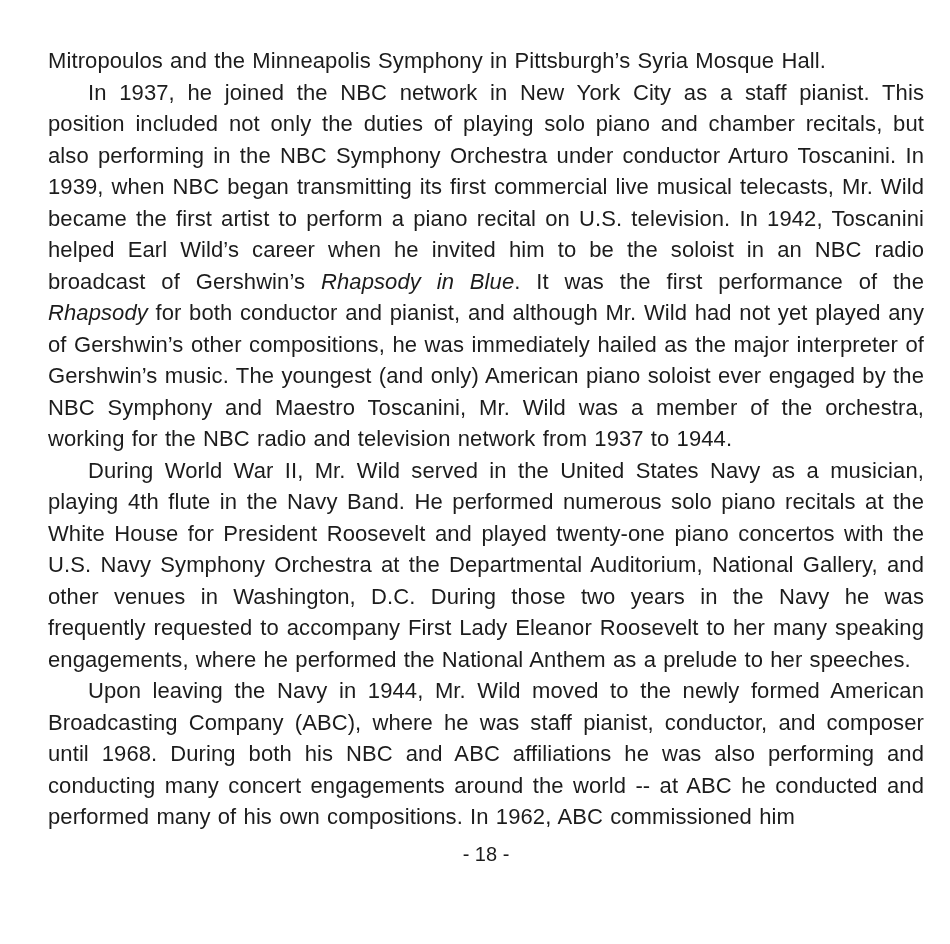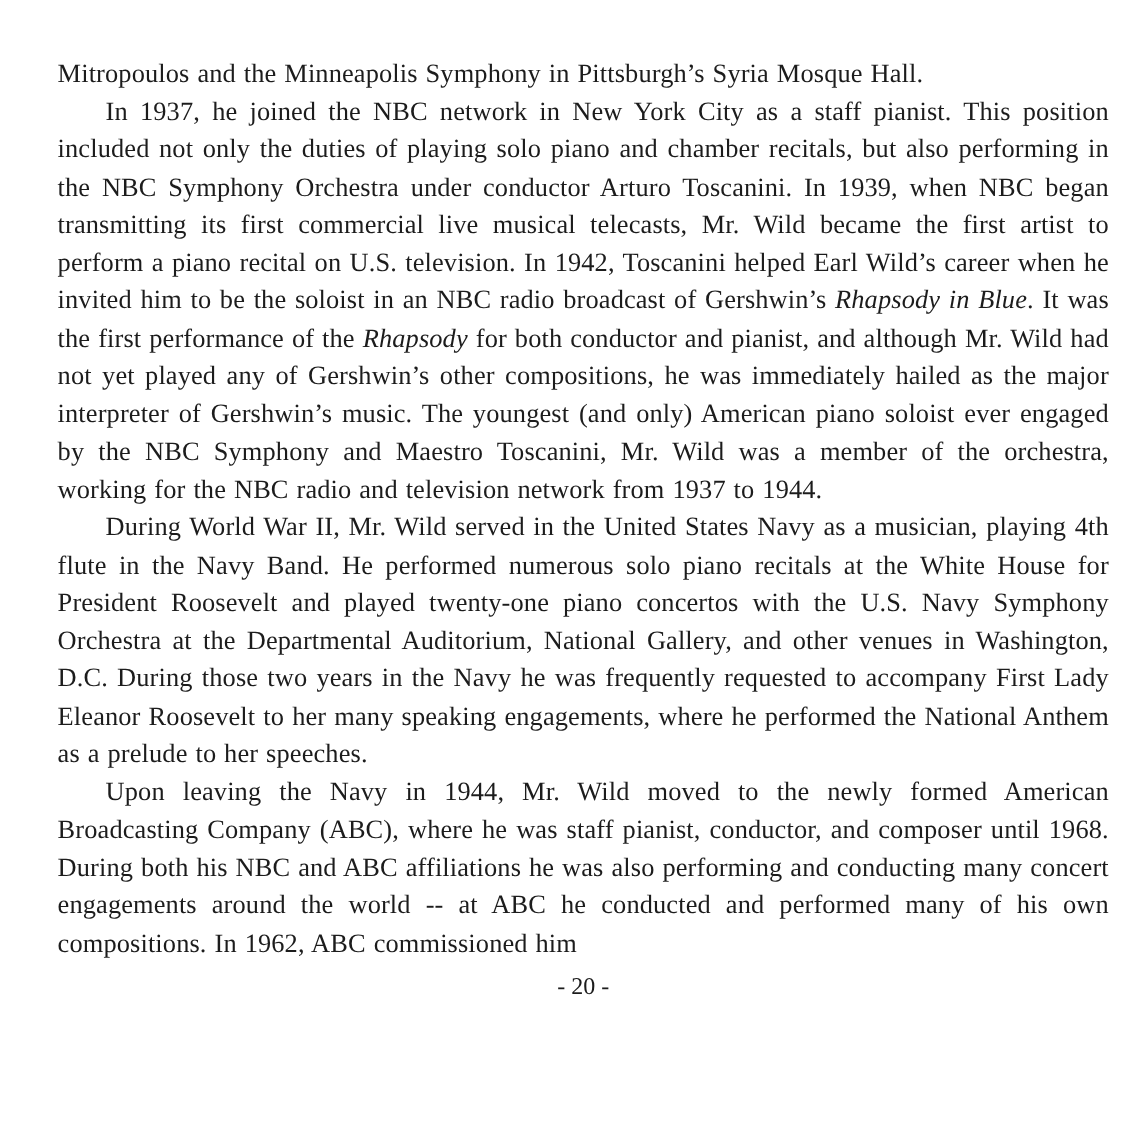--- a/index.html
+++ b/index.html
@@ -7,21 +7,21 @@
     padding: 0;
     background: #ffffff;
   }
   .page {
     position: relative;
     width: 950px;
     height: 944px;
     box-sizing: border-box;
     background: #ffffff;
     padding: 45px 26px 0 48px;
-    font-family: Liberation Serif, serif;
+    font-family: Liberation Sans, sans-serif;
     color: #1c1c1c;
     overflow: hidden;
   }
   .page-text p.para {
     margin: 0;
     font-size: 22px;
     line-height: 31.5px;
     text-align: justify;
     text-indent: 0;
     letter-spacing: 0.1px;
@@ -44,14 +44,14 @@
 </head>
 <body>
 
 <div class="page">
   <div class="page-text">
       <p class="para"><span>Mitropoulos and the Minneapolis Symphony in Pittsburgh’s Syria Mosque Hall.</span></p>
       <p class="para indent"><span>In 1937, he joined the NBC network in New York City as a staff pianist. This position included not only the duties of playing solo piano and chamber recitals, but also performing in the NBC Symphony Orchestra under conductor Arturo Toscanini. In 1939, when NBC began transmitting its first commercial live musical telecasts, Mr. Wild became the first artist to perform a piano recital on U.S. television.  In 1942, Toscanini helped Earl Wild’s career when he invited him to be the soloist in an NBC radio broadcast of Gershwin’s </span><em>Rhapsody in Blue</em><span>.  It was the first performance of the </span><em>Rhapsody</em><span> for both conductor and pianist, and although Mr. Wild had not yet played any of Gershwin’s other compositions, he was immediately hailed as the major interpreter of Gershwin’s music. The youngest (and only) American piano soloist ever engaged by the NBC Symphony and Maestro Toscanini, Mr. Wild was a member of the orchestra, working for the NBC radio and television network from 1937 to 1944.</span></p>
       <p class="para indent"><span>During World War II, Mr. Wild served in the United States Navy as a musician, playing 4th flute in the Navy Band.  He performed numerous solo piano recitals at the White House for President Roosevelt and played twenty-one piano concertos with the U.S. Navy Symphony Orchestra at the Departmental Auditorium, National Gallery, and other venues in Washington, D.C.  During those two years in the Navy he was frequently requested to accompany First Lady Eleanor Roosevelt to her many speaking engagements, where he performed the National Anthem as a prelude to her speeches.</span></p>
       <p class="para indent"><span>Upon leaving the Navy in 1944, Mr. Wild moved to the newly formed American Broadcasting Company (ABC), where he was staff pianist, conductor, and composer until 1968.  During both his NBC and ABC affiliations he was also performing and conducting many concert engagements around the world -- at ABC he conducted and performed many of his own compositions.  In 1962, ABC commissioned him</span></p>
     </div>
-  <div class="page-number">- 20 -</div>
+  <div class="page-number">- 18 -</div>
 </div>
 
 </body></html>

